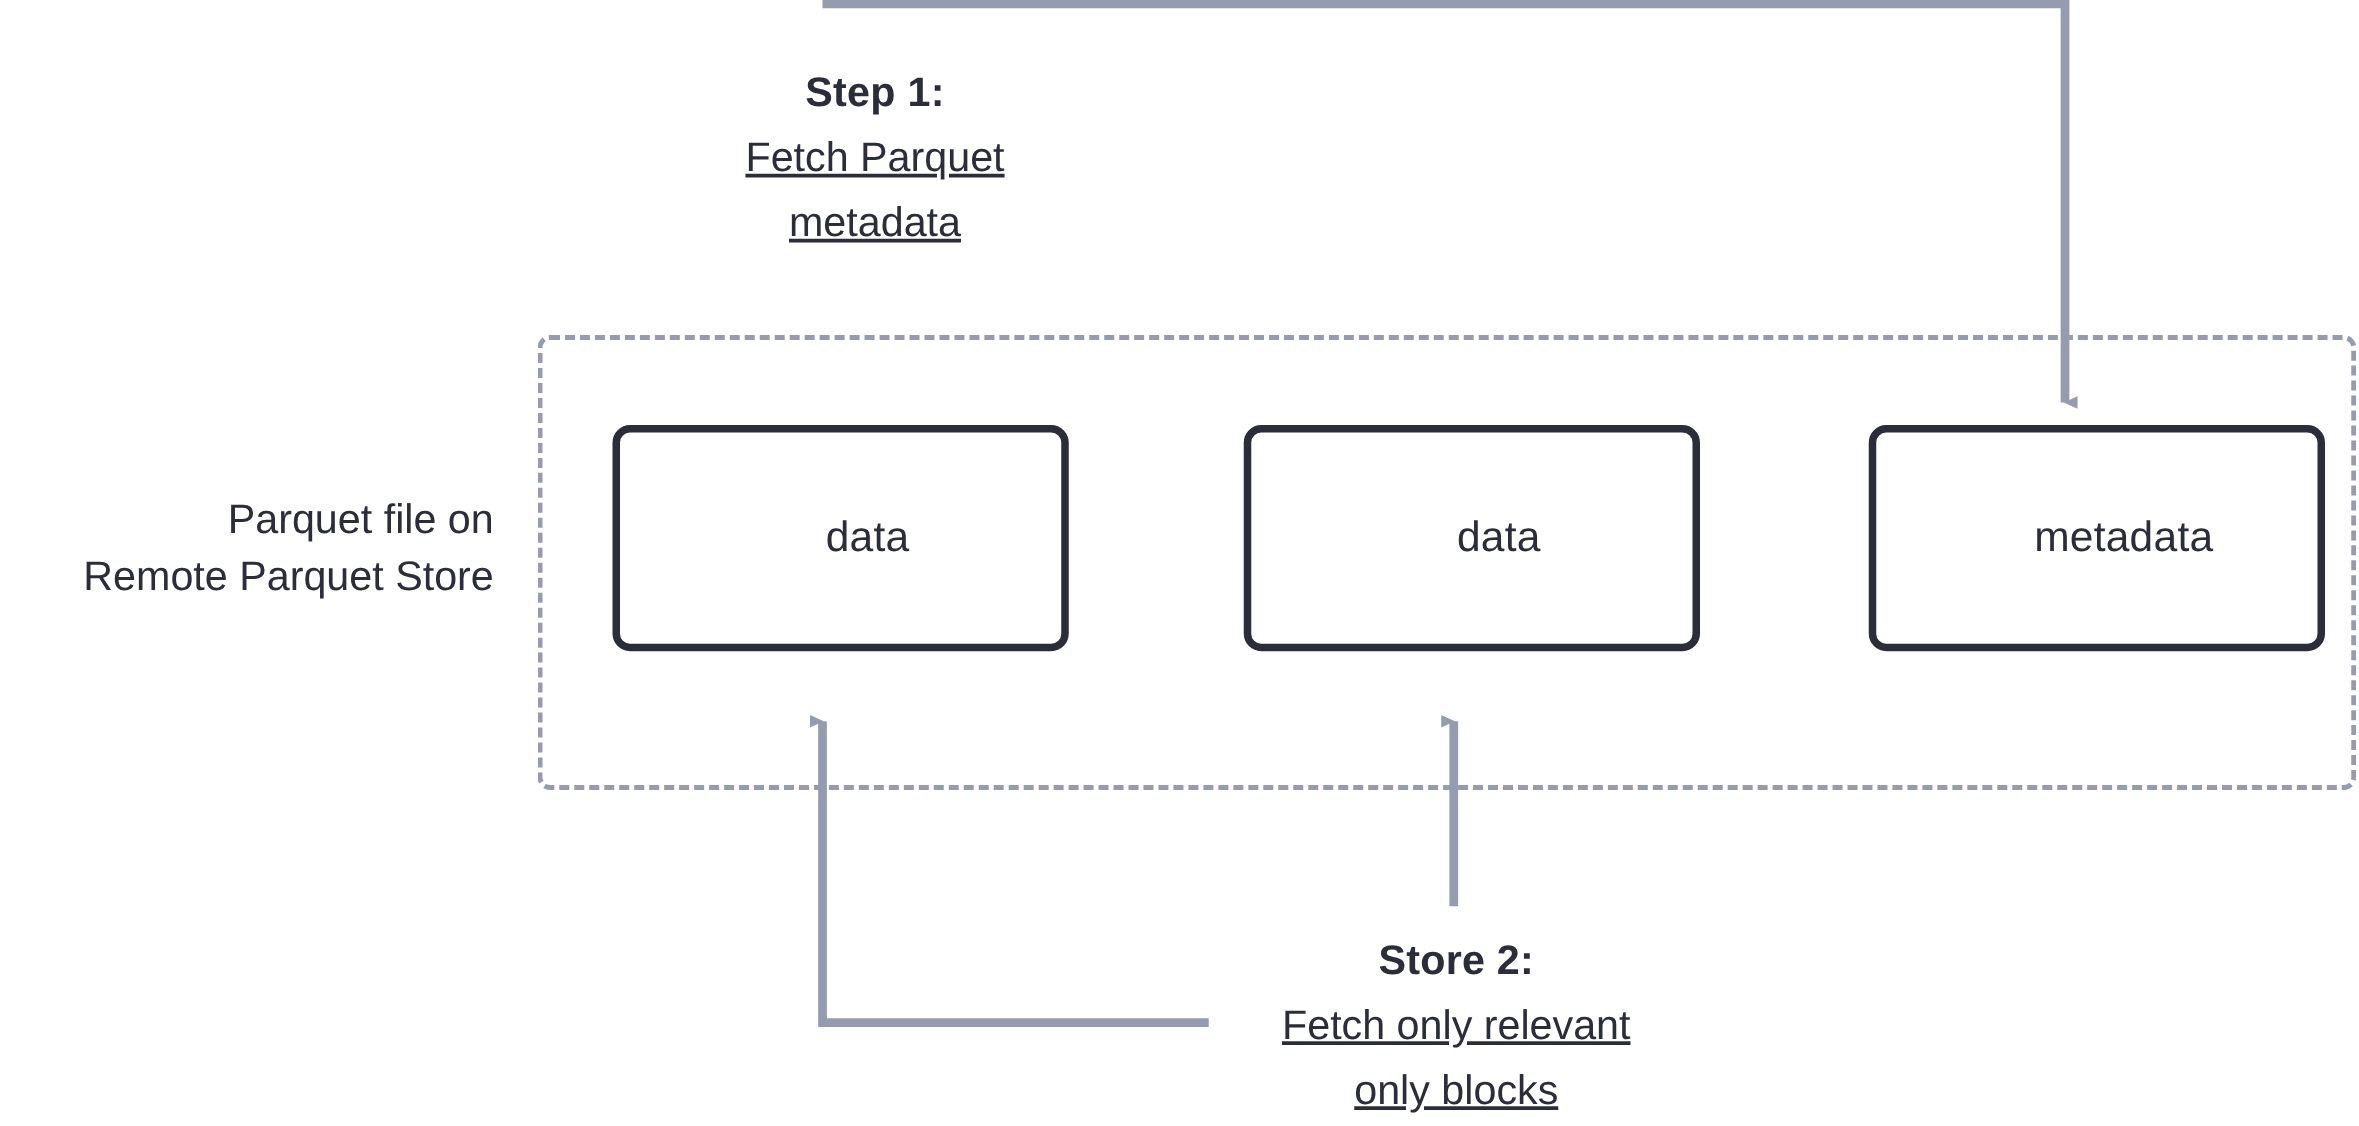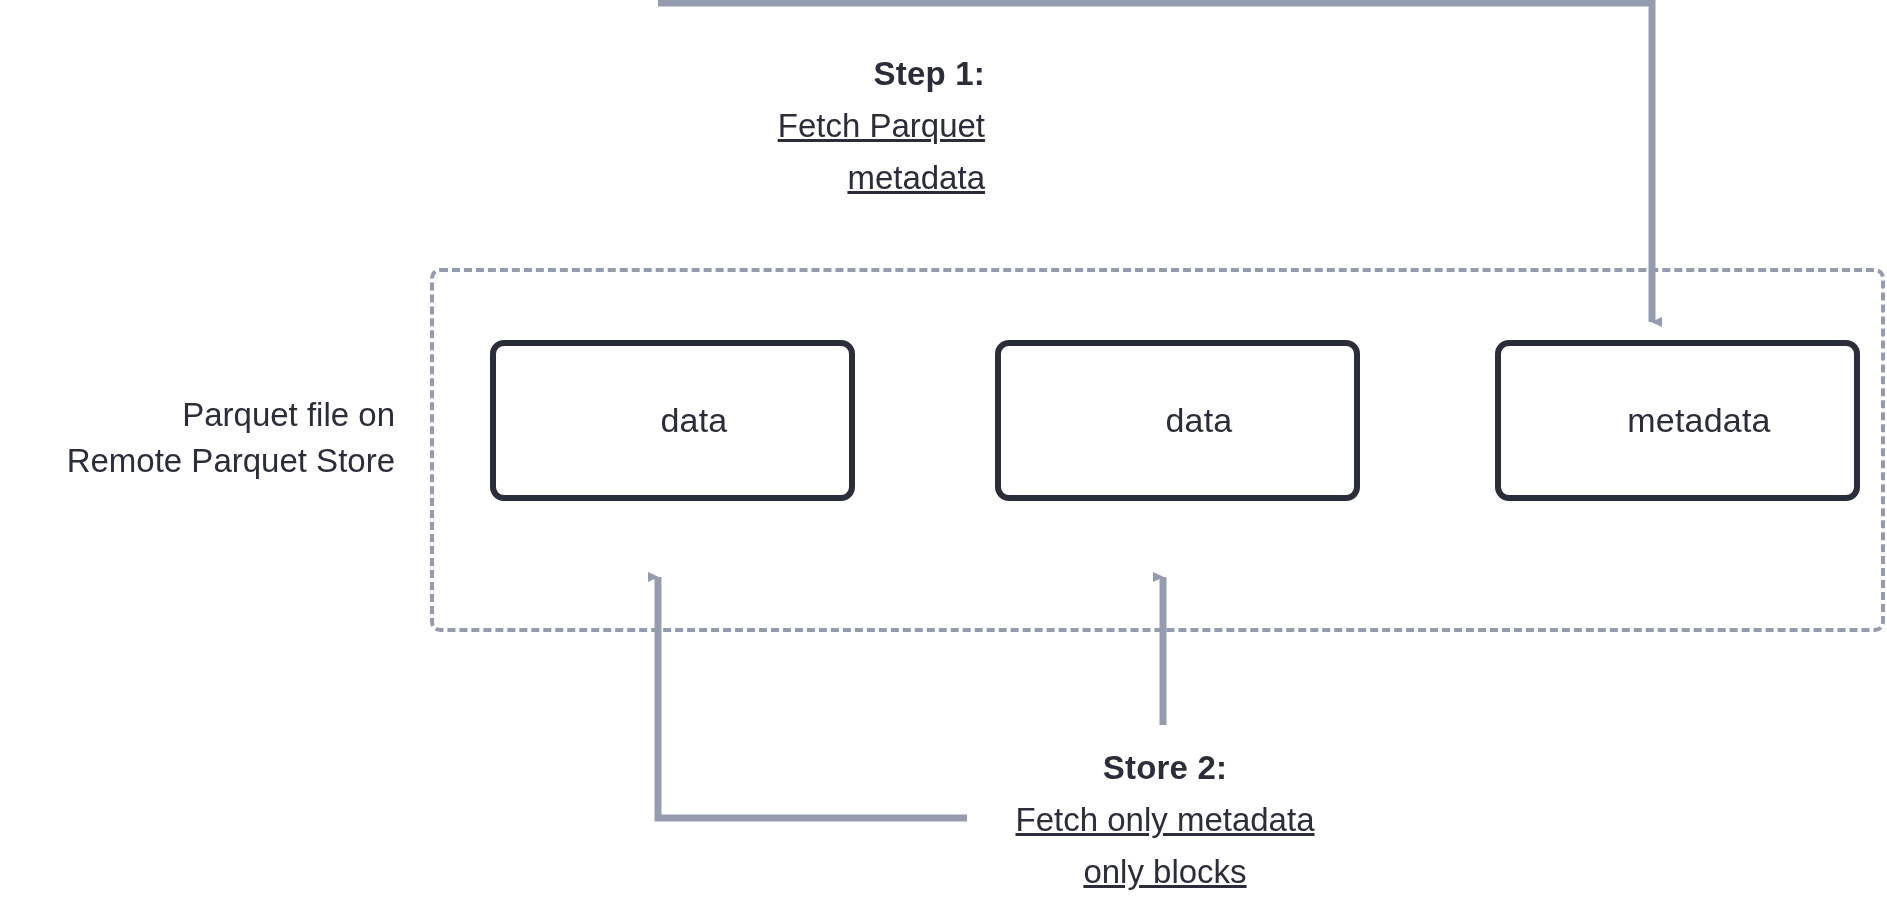--- a/index.html
+++ b/index.html
@@ -38,21 +38,21 @@
     border: 4px dashed #969cb0;
     border-radius: 10px;
     box-sizing: border-box;
   }
 
   
   .block {
     position: absolute;
     top: 340px;
     width: 365px;
-    height: 161px;
+    height: 181px;
     box-sizing: border-box;
     border: 6px solid #2b2d3a;
     border-radius: 14px;
     background: #ffffff;
     display: flex;
     align-items: center;
     justify-content: center;
     padding-left: 43px;
   }
   .block-label {
@@ -89,21 +89,20 @@
     display: block;
     font-weight: 700;
     letter-spacing: 0.2px;
   }
   .step-label .ln { display: block; font-weight: 400; text-decoration: underline; }
 
   .step1-label {
     left: 415px;
     top: 48px;
     width: 570px;
-    text-align: right;
   }
   .step2-label {
     left: 880px;
     top: 742px;
     width: 570px;
   }
 </style>
 </head>
 <body>
 
@@ -144,17 +143,17 @@
   </div>
 
   <div class="step-label step1-label">
     <span class="step-title">Step 1:</span>
     <span class="ln">Fetch Parquet</span>
     <span class="ln">metadata</span>
   </div>
 
   <div class="step-label step2-label">
     <span class="step-title">Store 2:</span>
-    <span class="ln">Fetch only metadata</span>
+    <span class="ln">Fetch only relevant</span>
     <span class="ln">only blocks</span>
   </div>
 
 </div>
 
 </body></html>

